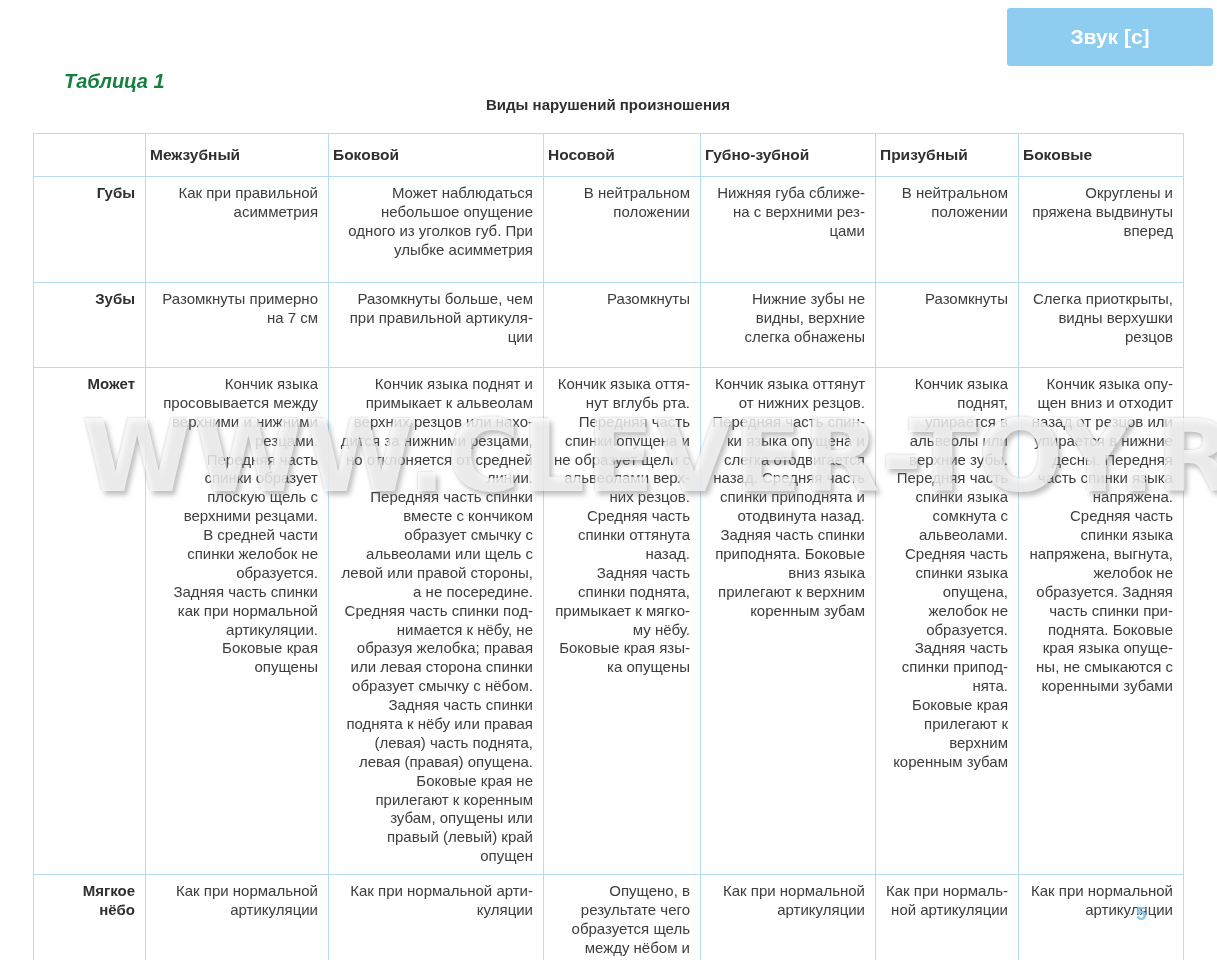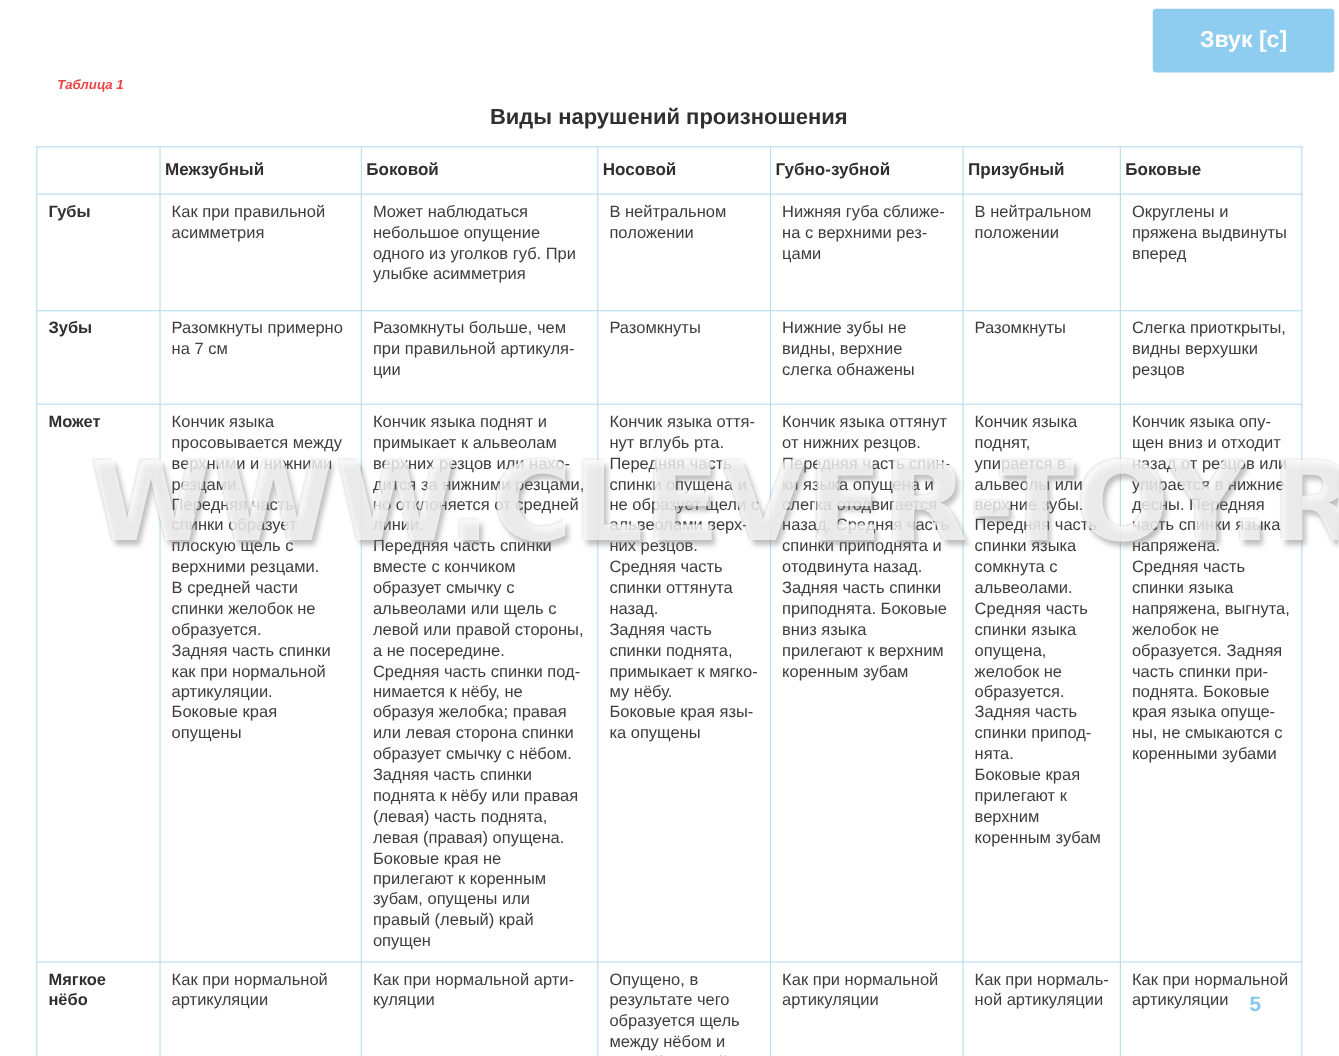--- a/index.html
+++ b/index.html
@@ -6,44 +6,45 @@
   .page{
     position:relative;
     width:1217px;height:960px;
     background:#ffffff;
     overflow:hidden;
     font-family:"Liberation Sans","DejaVu Sans",sans-serif;
     color:#3d3d3d;
   }
   .sound-badge{
     position:absolute;top:8px;right:4px;
-    width:165px;height:58px;
+    width:206px;height:58px;
     background:#8ecdf0;color:#ffffff;
     font-weight:bold;font-size:21px;
     display:flex;align-items:center;justify-content:center;
     border-radius:3px;
   }
   .table-caption{
-    position:absolute;top:70px;left:52px;
+    position:absolute;top:70px;left:64px;
     font-weight:bold;font-style:italic;
-    font-size:12px;color:#ef4444;
+    font-size:20px;color:#15803d;
   }
   .doc-title{
     position:absolute;top:96px;left:33px;width:1150px;
-    text-align:center;font-weight:bold;font-size:20px;color:#2f2f2f;
+    text-align:center;font-weight:bold;font-size:15px;color:#2f2f2f;
   }
   table.artic{
     position:absolute;top:133px;left:33px;
     width:1150px;border-collapse:collapse;table-layout:fixed;
   }
   table.artic th, table.artic td{
     border:1.5px solid #b7dbf1;
     font-size:15px;line-height:1.26;
     vertical-align:top;
     padding:7px 10px 8px 10px;
+    text-align:right;
   }
   table.artic th{
     text-align:left;vertical-align:middle;
     font-weight:bold;font-size:15.5px;color:#2f2f2f;
     padding:6px 4px;height:30px;
   }
   td.cell{white-space:pre-line;color:#3d3d3d;}
   td.row-label{font-weight:bold;color:#2f2f2f;}
   tr.r-guby td{height:90px;}
   tr.r-zuby td{height:69px;}

